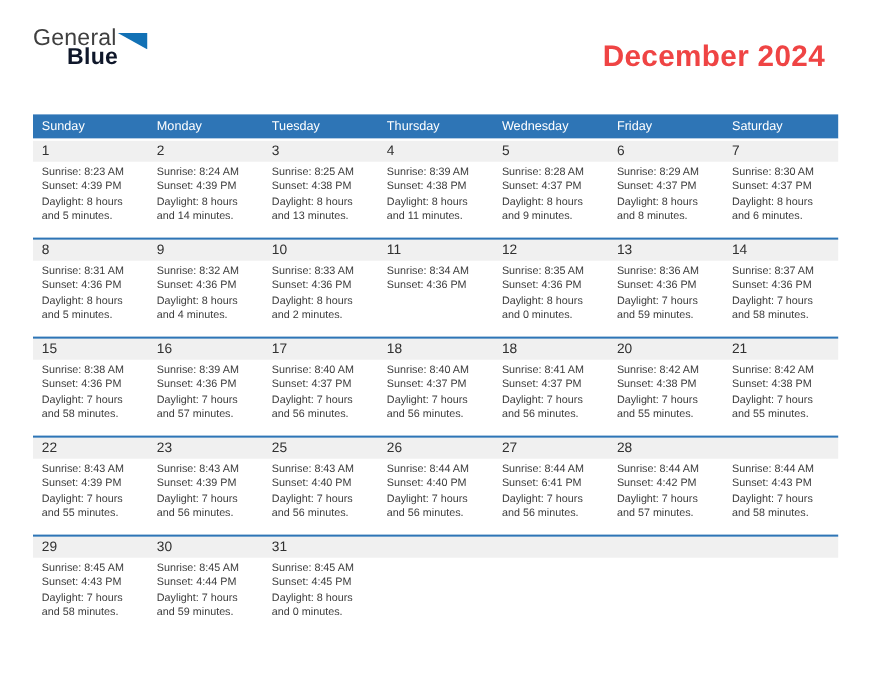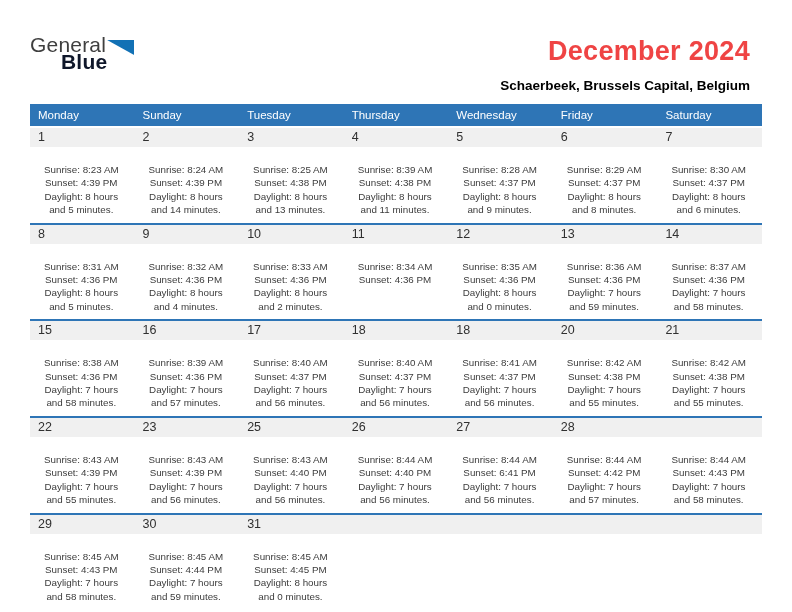--- a/index.html
+++ b/index.html
@@ -9,65 +9,64 @@
     --band-bg:#F0F0F0;
     --cell-text:#3C3C3C;
     --day-num-text:#303030;
   }
   *{margin:0;padding:0;box-sizing:border-box;}
   html,body{background:#ffffff;}
   body{font-family:"Liberation Sans", sans-serif;}
   .page{position:relative;width:792px;height:612px;background:#ffffff;overflow:hidden;}
 
   
-  .logo{position:absolute;left:30px;top:33px;}
+  .logo{position:absolute;left:30px;top:23px;}
   .logo-line1{display:flex;align-items:flex-start;font-size:21px;font-weight:500;color:#3F3F3F;letter-spacing:0.2px;}
   .logo-triangle{width:27px;height:15px;background:#1271B5;clip-path:polygon(0 0,100% 0,100% 100%);margin-left:1px;margin-top:7px;}
   .logo-line2{font-size:21px;font-weight:700;color:#0f172a;margin-left:31px;margin-top:-7px;letter-spacing:0.2px;}
 
   
   .titles{position:absolute;top:36px;right:42px;text-align:right;}
   .title{font-size:27px;font-weight:700;color:#ef4444;letter-spacing:0.3px;}
   .subtitle{font-size:13.5px;font-weight:700;color:#000000;margin-top:11px;}
 
   
   .calendar{position:absolute;left:30px;top:104px;width:732px;}
   .weekday-row{display:grid;grid-template-columns:repeat(7,1fr);background:var(--header-bg);height:22px;}
   .weekday{color:var(--header-text);font-size:11.5px;line-height:22px;padding-left:8px;font-weight:400;}
 
   .week-row{border-top:2px solid var(--divider);}
   .week-row.first{border-top:2px solid #ffffff;}
   .band{display:grid;grid-template-columns:repeat(7,1fr);background:var(--band-bg);height:19px;}
   .day-num{font-size:12.5px;line-height:19px;padding-left:8px;color:var(--day-num-text);}
   .body{display:grid;grid-template-columns:repeat(7,1fr);min-height:69px;}
-  .day-cell{padding:16px 10px 6px 8px;text-align:center;}
+  .day-cell{padding:3px 10px 6px 8px;}
   .line{font-size:9.8px;line-height:13.4px;color:var(--cell-text);}
 </style>
 </head>
 <body>
 
 <div class="page">
 
   <div class="logo">
     <div class="logo-line1">
       <span>General</span>
       <span class="logo-triangle"></span>
     </div>
     <div class="logo-line2">Blue</div>
   </div>
 
   <div class="titles">
     <div class="title">December 2024</div>
-    <div class="subtitle">Schaerbeek, Brussels Capital, Belgium</div>
   </div>
 
   <div class="calendar">
     <div class="weekday-row" id="weekday-row">
+        <div class="weekday">Sunday</div>
         <div class="weekday">Monday</div>
-        <div class="weekday">Sunday</div>
         <div class="weekday">Tuesday</div>
         <div class="weekday">Thursday</div>
         <div class="weekday">Wednesday</div>
         <div class="weekday">Friday</div>
         <div class="weekday">Saturday</div>
       </div>
     <div id="weeks">
         <div class="week-row first">
           <div class="band">
             <div class="day-num">1</div>

